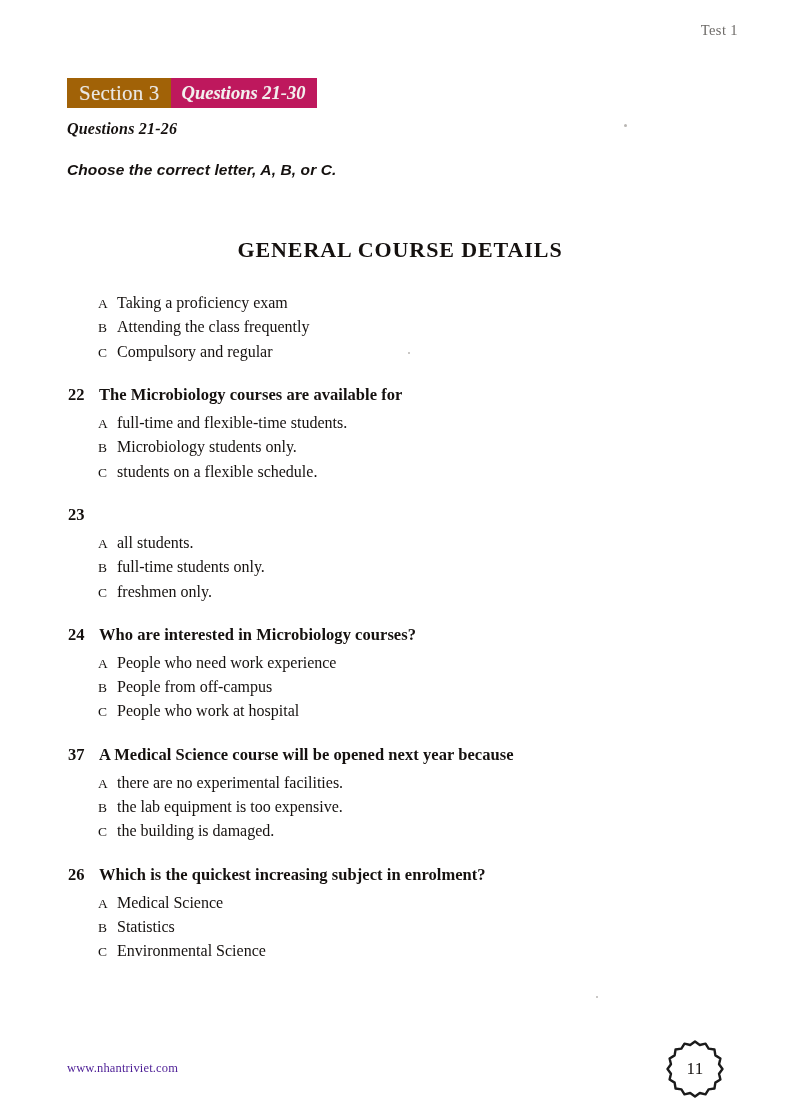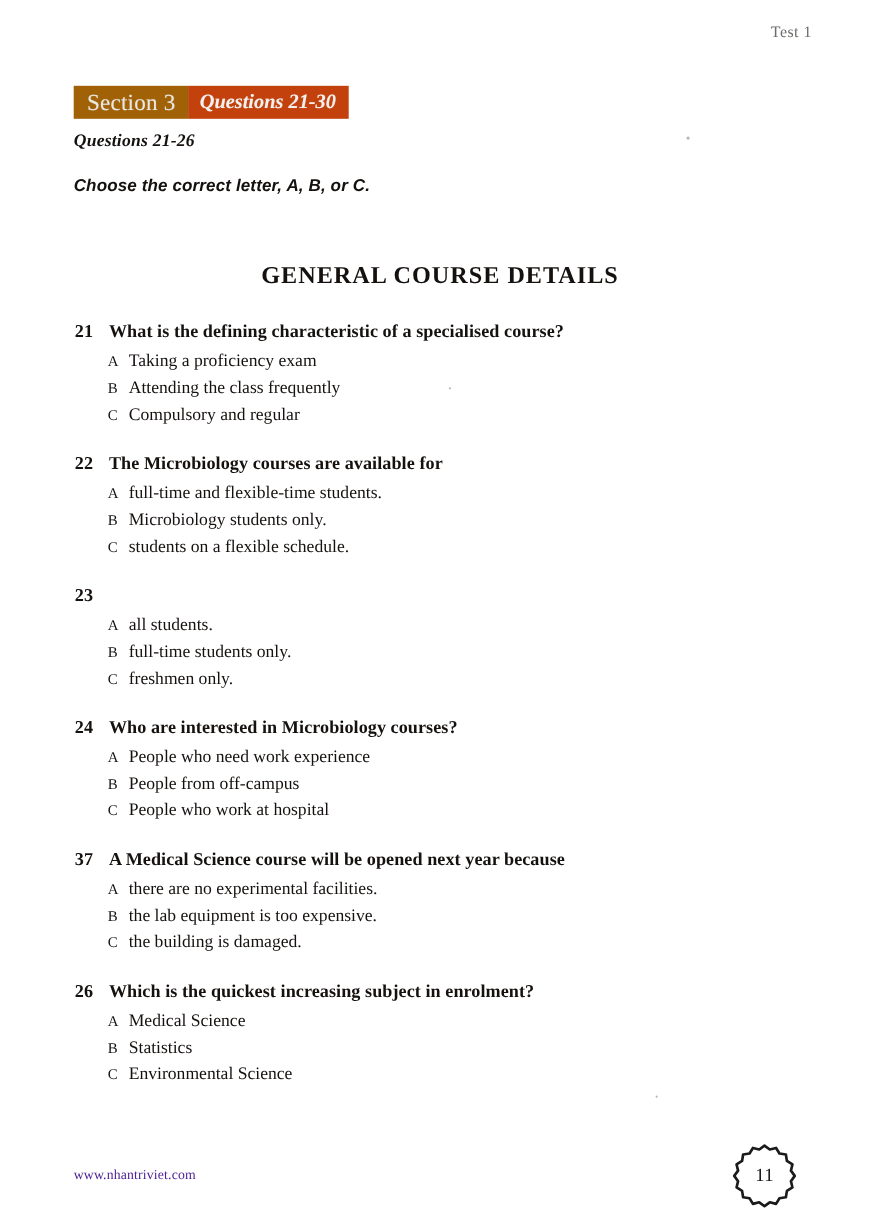--- a/index.html
+++ b/index.html
@@ -51,21 +51,21 @@
     align-items: center;
     padding: 0 11px 0 12px;
     font-size: 21px;
     font-weight: 400;
     letter-spacing: 0.2px;
     line-height: 1;
     font-family: "Liberation Serif", "DejaVu Serif", serif;
     text-shadow: 0 0 1px rgba(255,255,255,0.35);
   }
   .banner-right {
-    background: #c2410c;
+    background: #be185d;
     color: #f2f0ee;
     display: flex;
     align-items: center;
     padding: 0 12px 0 11px;
     font-size: 18.5px;
     font-weight: bold;
     font-style: italic;
     line-height: 1;
     font-family: "Liberation Serif", "DejaVu Serif", serif;
     text-shadow: 0 0 1px rgba(255,255,255,0.3);
@@ -212,24 +212,20 @@
   </div>
 
   <div class="questions-range">Questions 21-26</div>
 
   <div class="instruction">Choose the correct letter, A, B, or C.</div>
 
   <div class="course-title">GENERAL COURSE DETAILS</div>
 
   <div class="questions" id="questions-container">
       <div class="question-block">
-        <div class="q-stem">
-          <div class="q-number">21</div>
-          <div class="q-text">What is the defining characteristic of a specialised course?</div>
-        </div>
         <div class="option-row">
           <div class="opt-letter">A</div>
           <div class="opt-text">Taking a proficiency exam</div>
         </div>
         <div class="option-row">
           <div class="opt-letter">B</div>
           <div class="opt-text">Attending the class frequently</div>
         </div>
         <div class="option-row">
           <div class="opt-letter">C</div>

